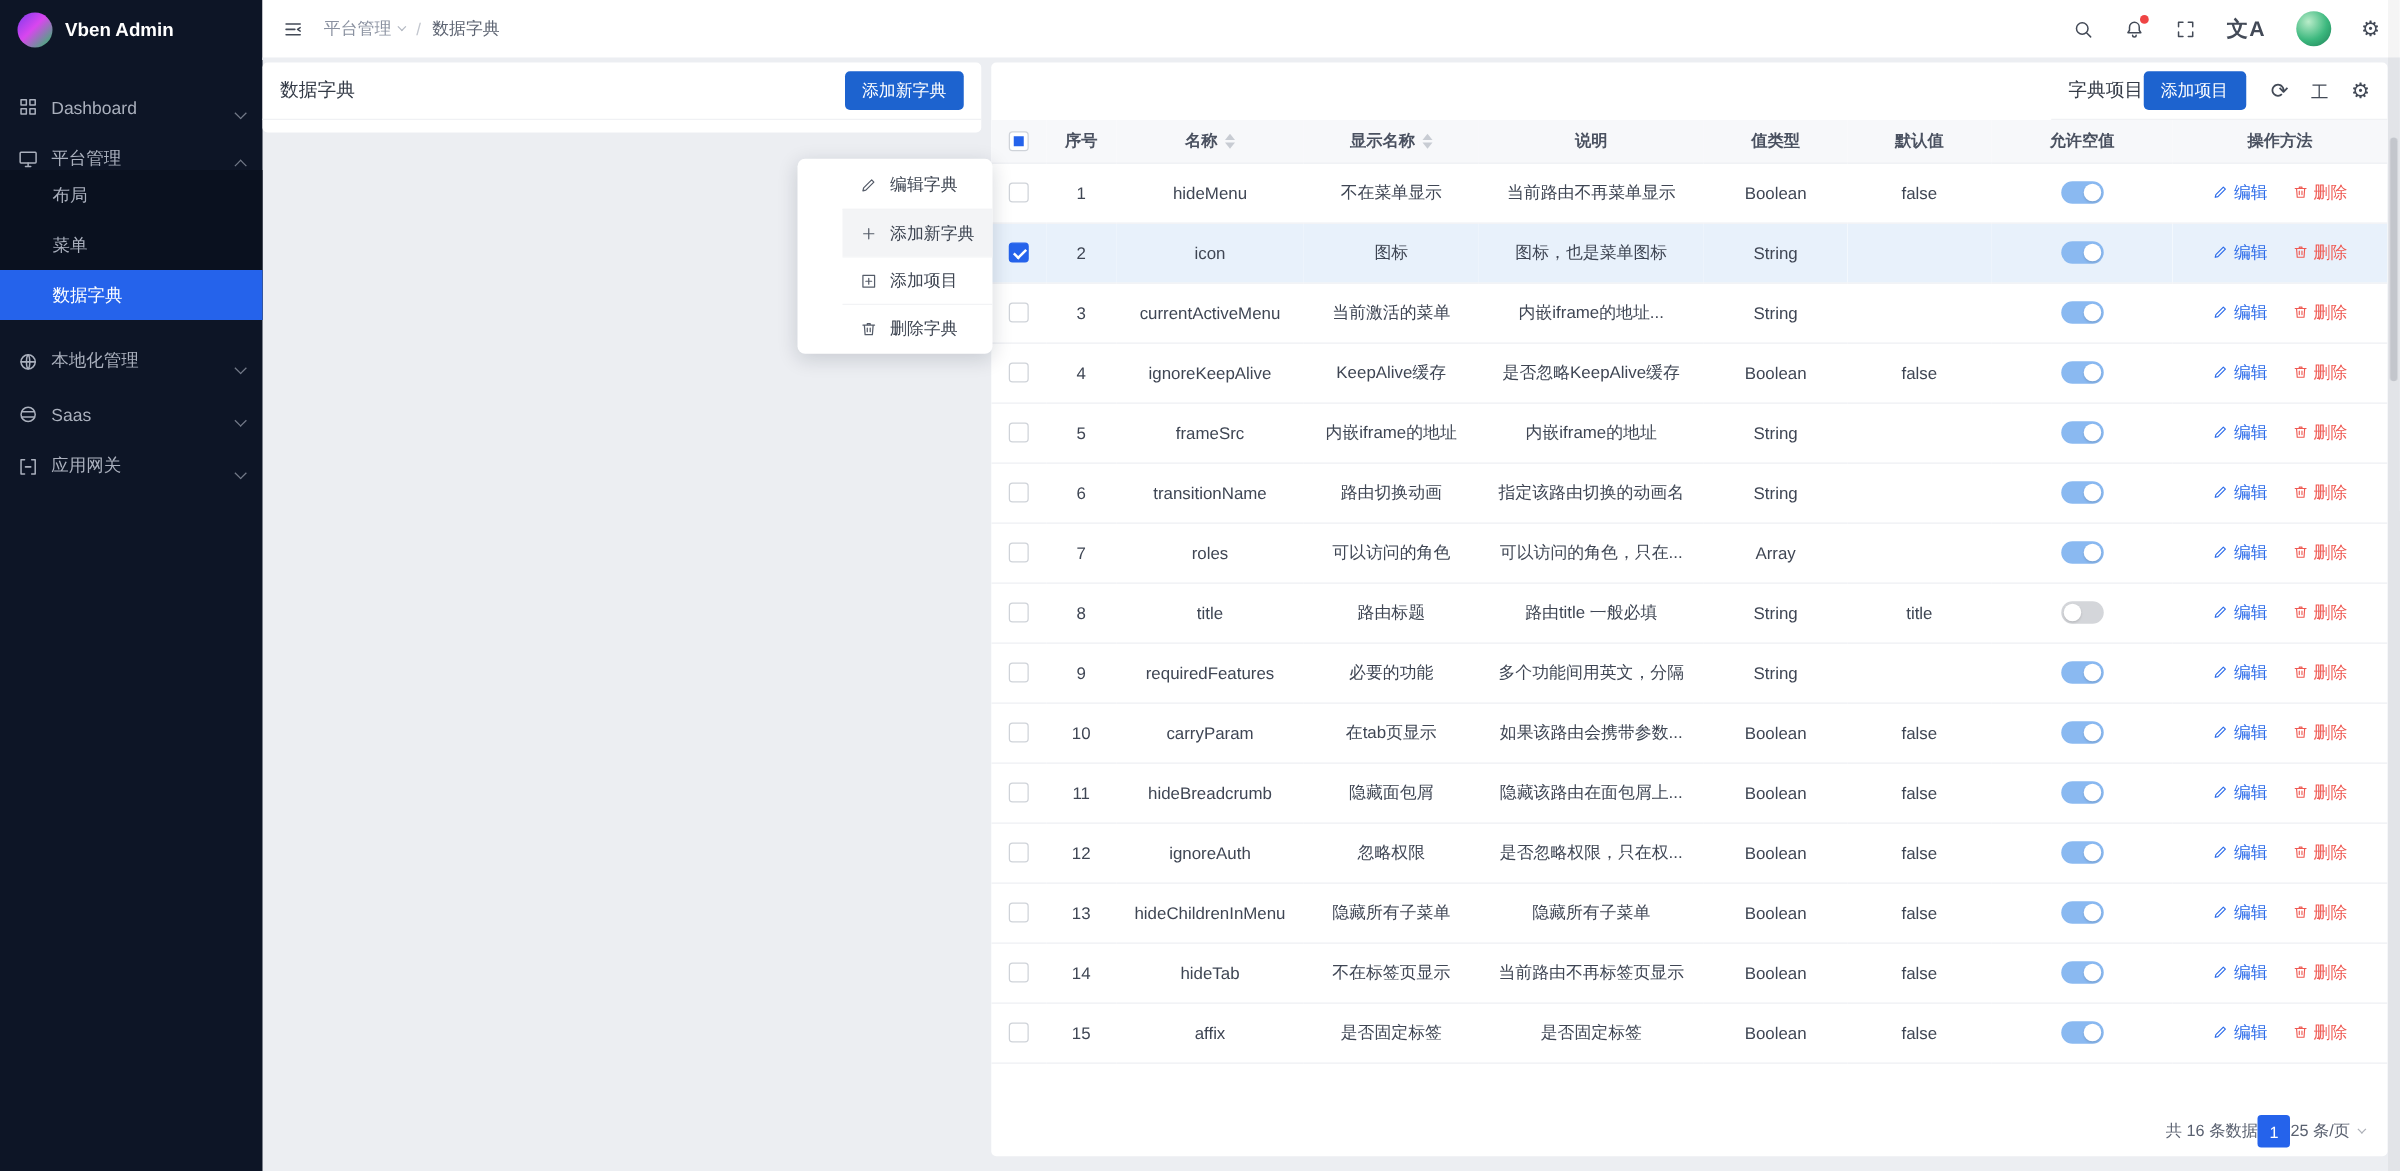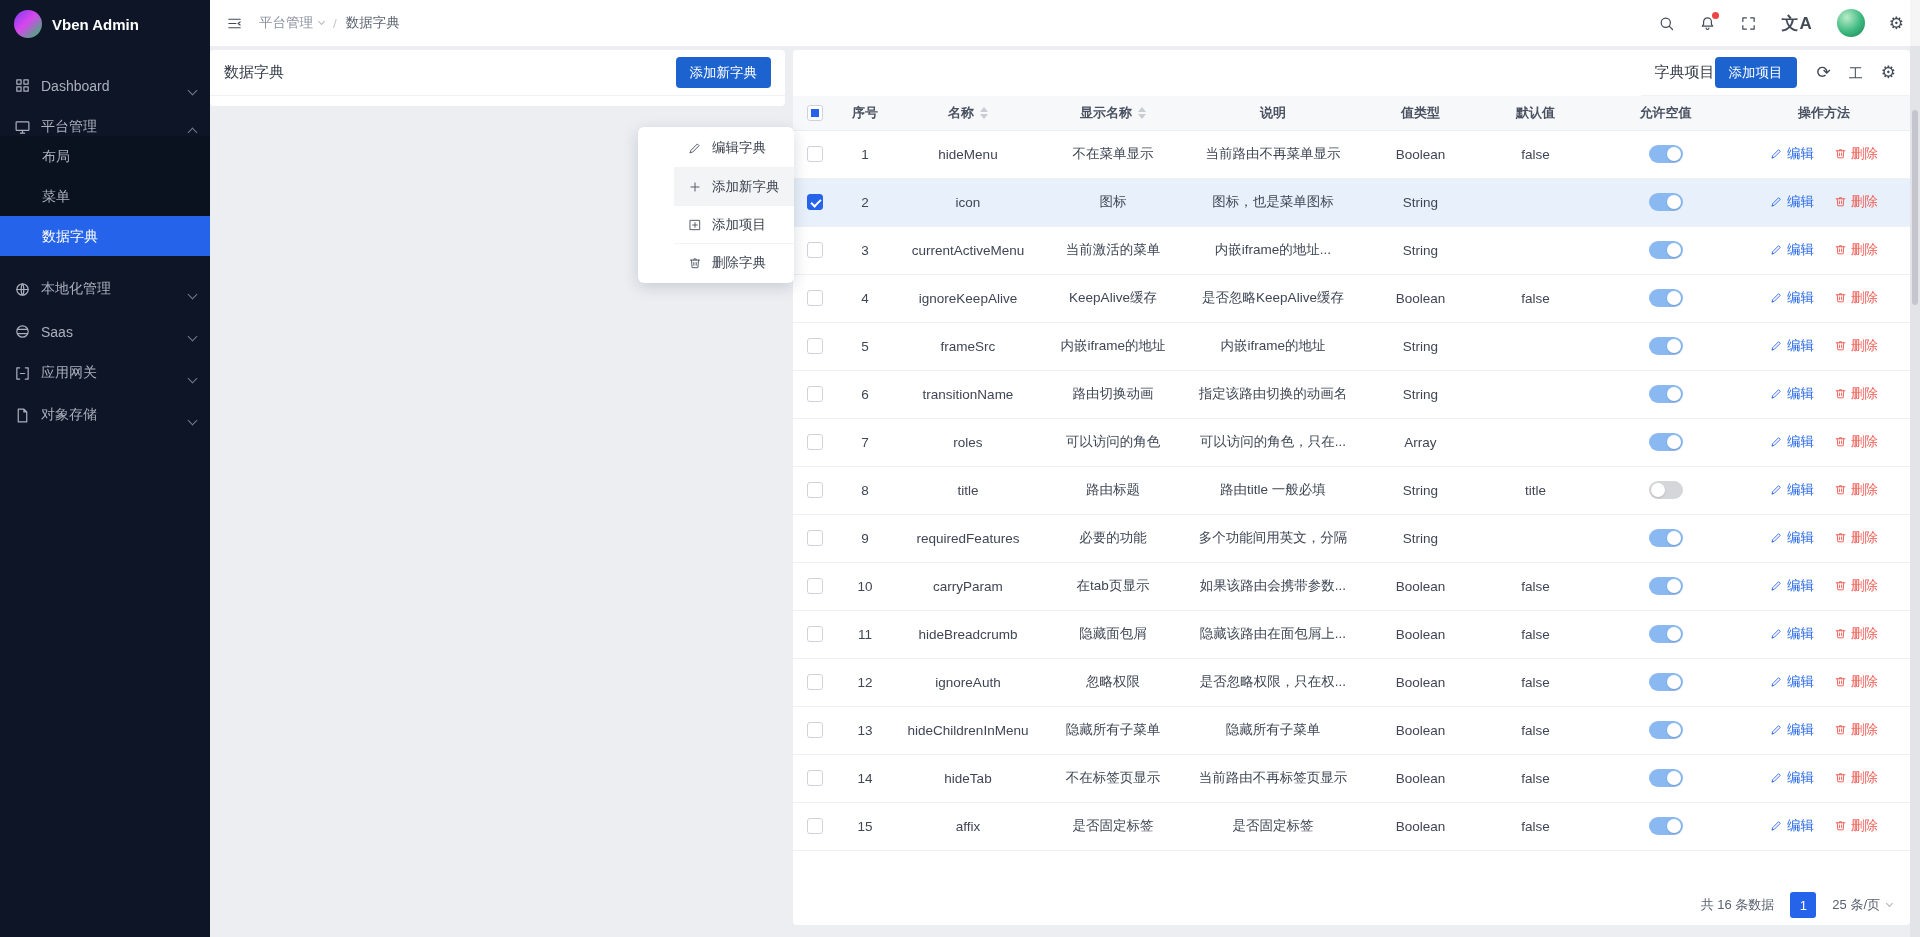--- a/index.html
+++ b/index.html
@@ -79,21 +79,21 @@
   .toggle.off .knob { left:2px; }
 
   .link { display:inline-flex; align-items:center; gap:4px; font-size:13.5px; cursor:pointer; text-decoration:none; margin:0 8px; }
   .link svg { width:13px; height:13px; }
   .link.edit { color:var(--edit-link,#2a6ae9); }
   .link.del { color:var(--delete-link,#ef5952); }
 
   .h-scrollbar { height:8px; margin:2px 10px; border-radius:4px; background:#f1f2f4; position:relative; flex:none; }
   .h-thumb { position:absolute; left:0; top:0; height:8px; width:68%; border-radius:4px; background:#bfc3ca; cursor:pointer; }
 
-  .table-footer { height:40px; flex:none; display:flex; align-items:center; justify-content:flex-end; gap:16px; padding:0 18px; font-size:13px; color:#5a6170; }
+  .table-footer { height:40px; flex:none; display:flex; align-items:center; justify-content:flex-end; padding:0 18px; font-size:13px; color:#5a6170; }
   .page-current { width:26px; height:26px; display:flex; align-items:center; justify-content:center; background:var(--primary-bright,#2563eb); color:#fff; border-radius:3px; cursor:pointer; }
   .page-sizer { display:inline-flex; align-items:center; gap:7px; cursor:pointer; }
   .page-sizer .chev { opacity:.5; }
 
   
   .context-menu { position:absolute; left:428px; top:79px; width:156px; background:#fff; border-radius:6px; box-shadow:0 4px 16px rgba(15,23,42,.16); z-index:50; padding:2px 0; }
   .cm-item { height:38px; display:flex; align-items:center; gap:10px; padding:0 14px; font-size:13.5px; color:#3c4350; cursor:pointer;margin-left:36px; }
   .cm-item + .cm-item { border-top:1px solid #f2f3f5; }
   .cm-item.hover { background:#f3f4f6; }
   .cm-icon { display:inline-flex; width:14px; height:14px; color:#555c69; flex:none; }
@@ -160,29 +160,20 @@
         <span class="mi-label">Saas</span>
         <span class="chev down"></span>
       </div>
       <div class="menu-item">
         <span class="mi-icon">
             <svg viewBox="0 0 24 24">
               <path d="M8 4H4v16h4 M16 4h4v16h-4 M9 12h6"></path>
             </svg>
           </span>
         <span class="mi-label">应用网关</span>
-        <span class="chev down"></span>
-      </div>
-      <div class="menu-item">
-        <span class="mi-icon">
-            <svg viewBox="0 0 24 24">
-              <path d="M6 3h8l4 4v14H6z M14 3v4h4"></path>
-            </svg>
-          </span>
-        <span class="mi-label">对象存储</span>
         <span class="chev down"></span>
       </div>
     </nav>
   </aside>
 
   <div class="main">
     <header class="topbar">
       <span class="icon-btn">
           <svg viewBox="0 0 24 24">
             <path d="M4 6h16 M4 12h10 M4 18h16 M20 10l-3 2 3 2"></path>

